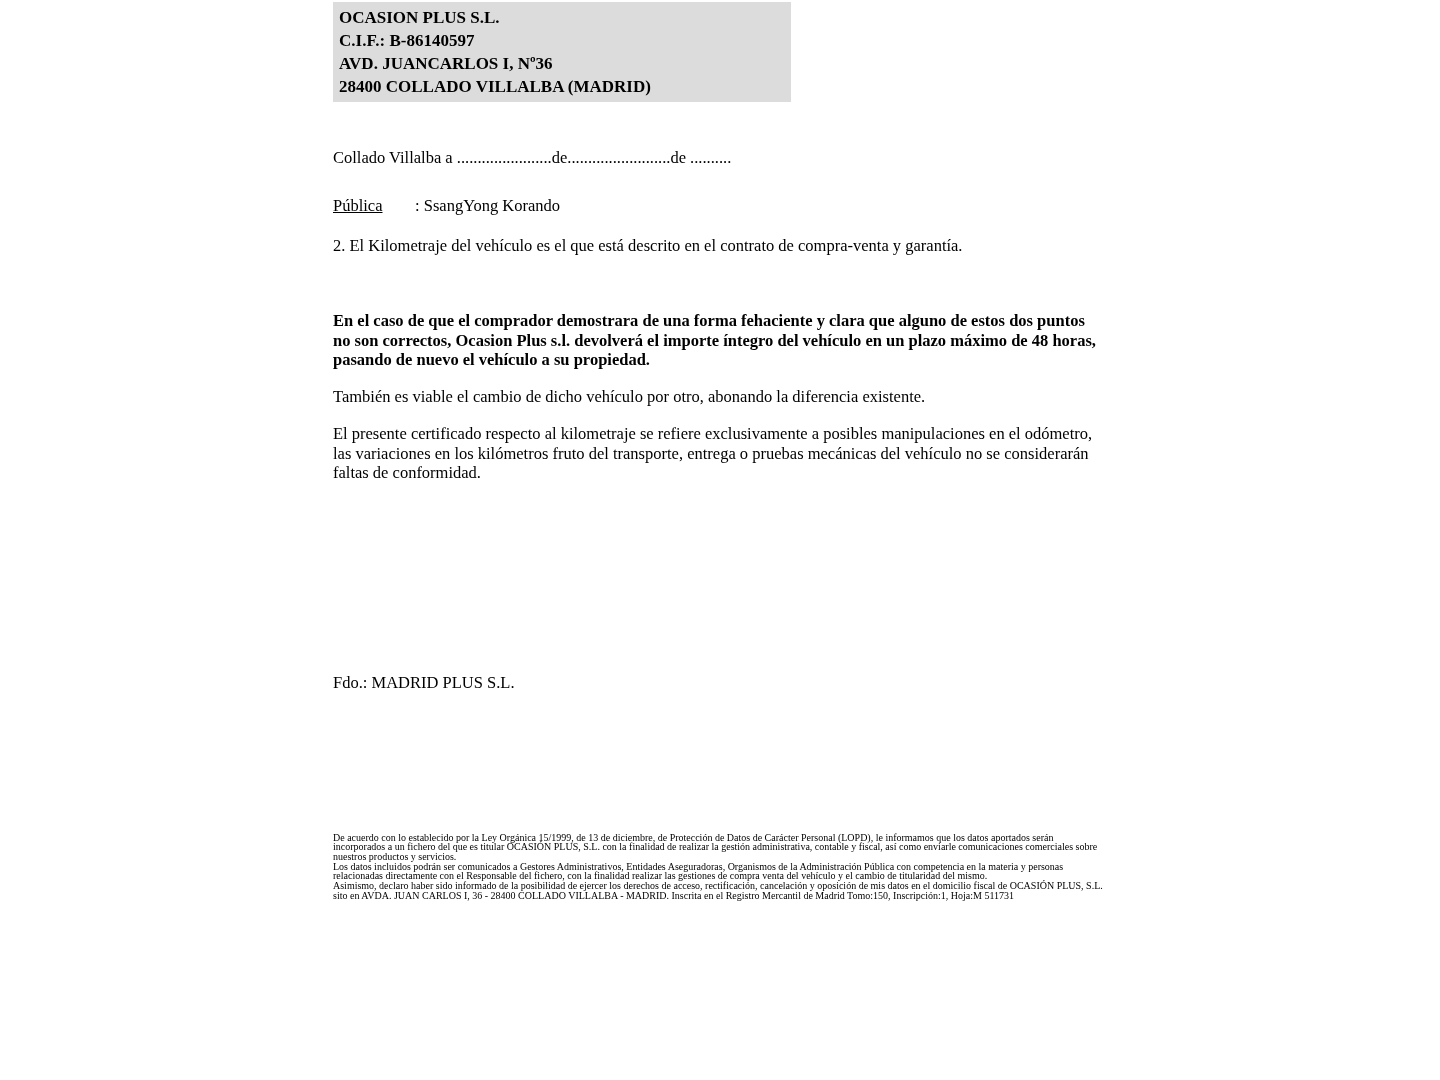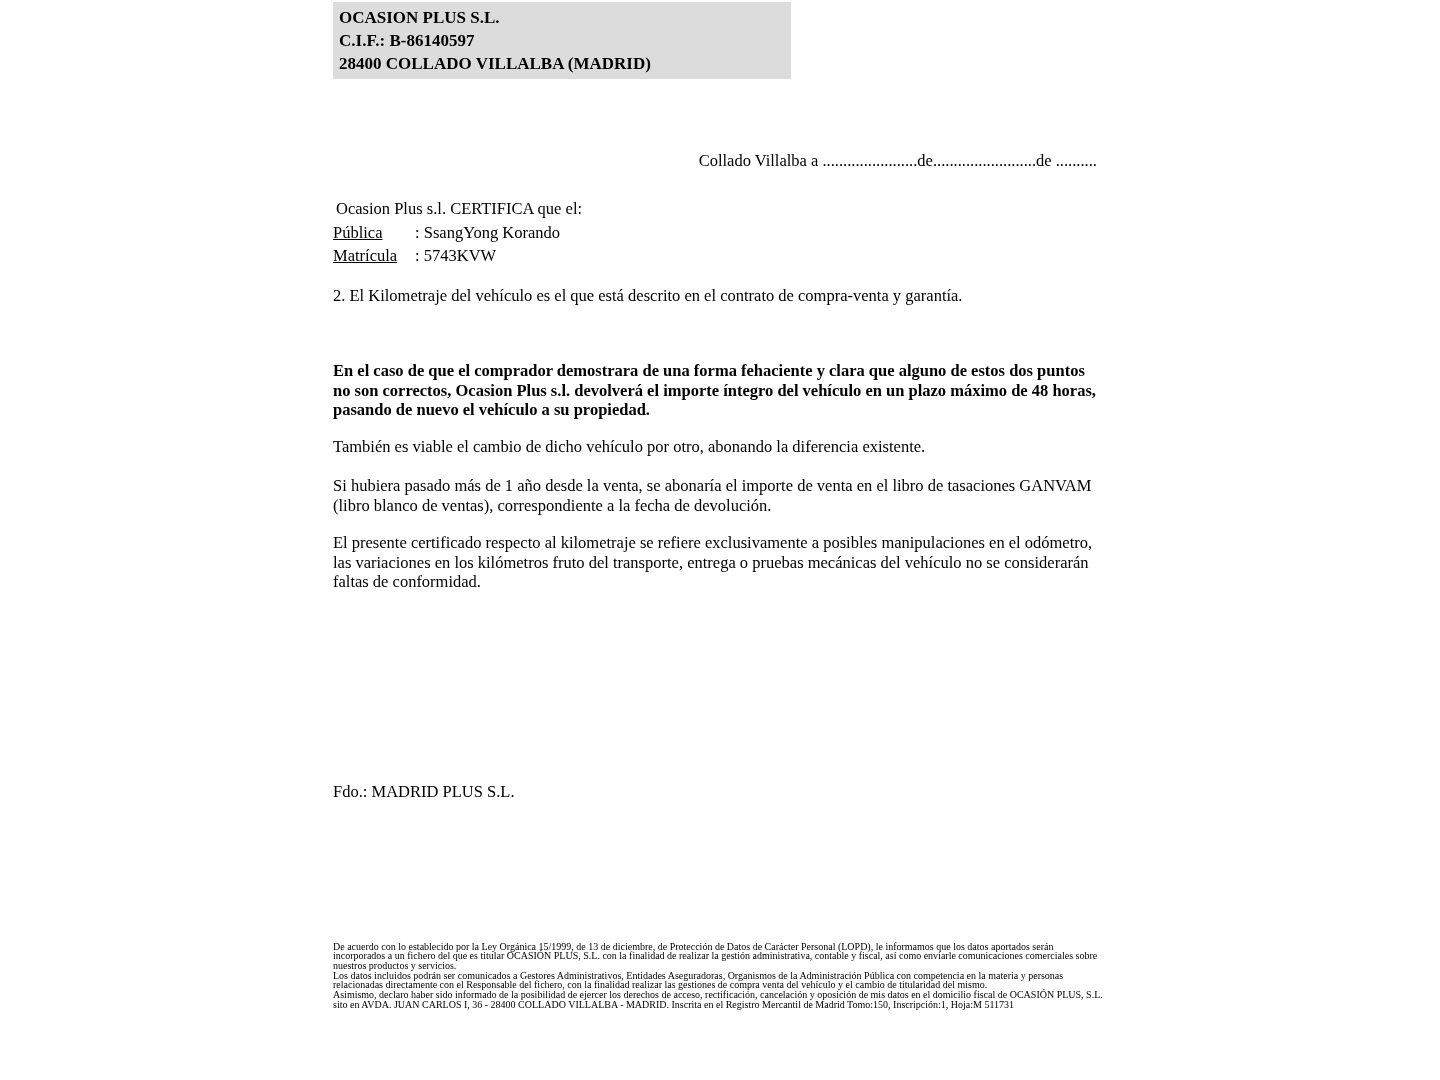--- a/index.html
+++ b/index.html
@@ -23,24 +23,23 @@
     background: #dcdcdc;
     padding: 4px 2px 4px 6px;
   }
   .letterhead div {
     font-weight: bold;
     font-size: 17px;
     line-height: 23px;
     white-space: nowrap;
   }
   .date-line {
-    margin-top: 72px;
+    margin-top: 46px;
     font-size: 16.5px;
     line-height: 20px;
-    text-align: right;
     padding-right: 8px;
   }
   .cert-block {
     margin-top: 26px;
     font-size: 16.5px;
     line-height: 23.5px;
   }
   .cert-intro { padding-left: 3px; }
   .field-label {
     display: inline-block;
@@ -72,40 +71,36 @@
   }
 </style>
 </head>
 <body>
 
 <div class="doc-column">
 
   <div class="letterhead">
     <div>OCASION PLUS S.L.</div>
     <div>C.I.F.: B-86140597</div>
+    <div>AVD. JUANCARLOS I, Nº36</div>
     <div>28400 COLLADO VILLALBA (MADRID)</div>
   </div>
 
   <div class="date-line">Collado Villalba a .......................de.........................de ..........</div>
 
   <div class="cert-block">
-    <div class="cert-intro">Ocasion Plus s.l. CERTIFICA que el:</div>
     <div>
       <span class="field-label">Pública</span><span>: SsangYong Korando</span>
-    </div>
-    <div>
-      <span class="field-label">Matrícula</span><span>: 5743KVW</span>
     </div>
   </div>
 
   <div class="body-text point-2">2. El Kilometraje del vehículo es el que está descrito en el contrato de compra-venta y garantía.</div>
 
   <div class="body-text para-1">En el caso de que el comprador demostrara de una forma fehaciente y clara que alguno de estos dos puntos no son correctos, Ocasion Plus s.l. devolverá el importe íntegro del vehículo en un plazo máximo de 48 horas, pasando de nuevo el vehículo a su propiedad.</div>
   <div class="body-text para-2">También es viable el cambio de dicho vehículo por otro, abonando la diferencia existente.</div>
-  <div class="body-text para-3">Si hubiera pasado más de 1 año desde la venta, se abonaría el importe de venta en el libro de tasaciones GANVAM (libro blanco de ventas), correspondiente a la fecha de devolución.</div>
   <div class="body-text para-4">El presente certificado respecto al kilometraje se refiere exclusivamente a posibles manipulaciones en el odómetro, las variaciones en los kilómetros fruto del transporte, entrega o pruebas mecánicas del vehículo no se considerarán faltas de conformidad.</div>
 
   <div class="signature">Fdo.: MADRID PLUS S.L.</div>
 
   <div class="legal-footer">
     <p>De acuerdo con lo establecido por la Ley Orgánica 15/1999, de 13 de diciembre, de Protección de Datos de Carácter Personal (LOPD), le informamos que los datos aportados serán incorporados a un fichero del que es titular OCASIÓN PLUS, S.L. con la finalidad de realizar la gestión administrativa, contable y fiscal, así como enviarle comunicaciones comerciales sobre nuestros productos y servicios.</p>
     <p>Los datos incluidos podrán ser comunicados a Gestores Administrativos, Entidades Aseguradoras, Organismos de la Administración Pública con competencia en la materia y personas relacionadas directamente con el Responsable del fichero, con la finalidad realizar las gestiones de compra venta del vehículo y el cambio de titularidad del mismo.</p>
     <p>Asimismo, declaro haber sido informado de la posibilidad de ejercer los derechos de acceso, rectificación, cancelación y oposición de mis datos en el domicilio fiscal de OCASIÓN PLUS, S.L. sito en AVDA. JUAN CARLOS I, 36 - 28400 COLLADO VILLALBA - MADRID. Inscrita en el Registro Mercantil de Madrid Tomo:150, Inscripción:1, Hoja:M 511731</p>
   </div>
 

